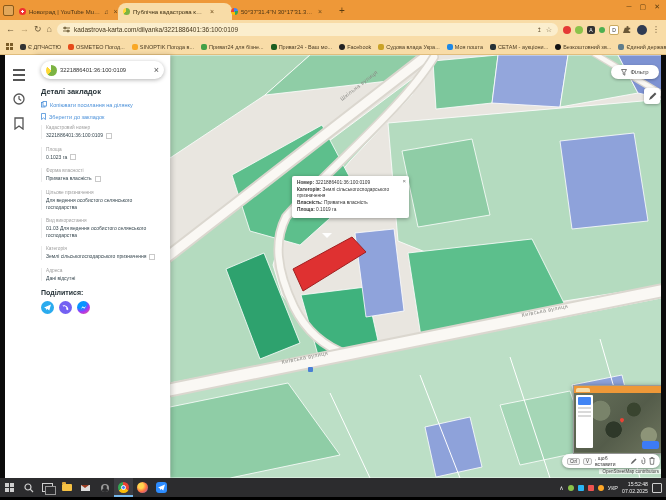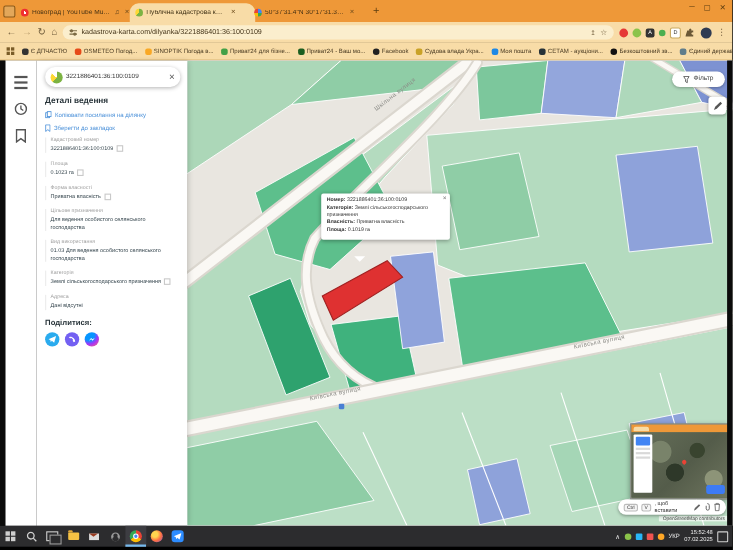--- a/index.html
+++ b/index.html
@@ -249,21 +249,21 @@
         <path d="M1 1 h8 v11 l-4 -3 -4 3 z" fill="none" stroke="#555" stroke-width="1.3"></path>
       </svg>
   </div>
 
   <div class="abs sidebar">
     <div class="searchcard">
       <span class="slogo"></span>
       <span class="sval">3221886401:36:100:0109</span>
       <span class="sx">×</span>
     </div>
-    <div class="sb-title">Деталі ведення</div>
+    <div class="sb-title">Деталі закладок</div>
     <div class="sb-link">
       <svg width="6" height="7" viewBox="0 0 6 7">
           <rect x="0.5" y="1.5" width="3.5" height="4.5" fill="none" stroke="#4A90D9" stroke-width="0.8"></rect>
           <rect x="2" y="0.5" width="3.5" height="4.5" fill="#fff" stroke="#4A90D9" stroke-width="0.8"></rect>
         </svg>
       <span>Копіювати посилання на ділянку</span>
     </div>
     <div class="sb-link">
       <svg width="5" height="7" viewBox="0 0 5 7">
           <path d="M0.5 0.5 h4 v6 l-2 -1.6 -2 1.6 z" fill="none" stroke="#4A90D9" stroke-width="0.8"></path>

